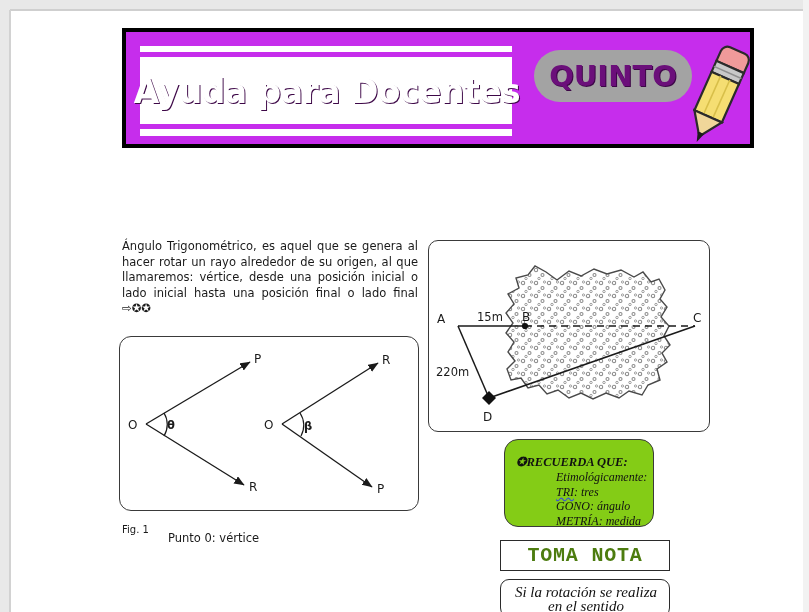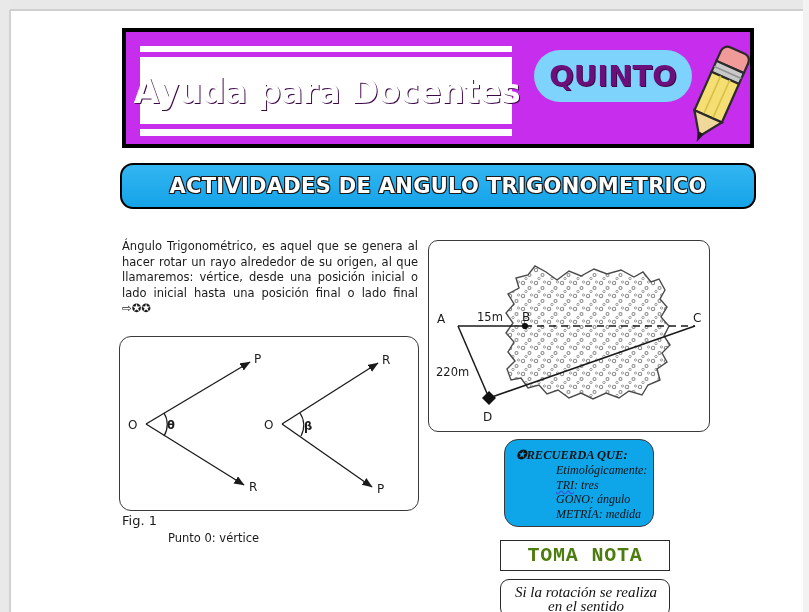--- a/index.html
+++ b/index.html
@@ -76,21 +76,21 @@
     font-size: 33px;
     letter-spacing: -0.5px;
     color: #ffffff;
     text-shadow: 1px 1px 0 #3d0747;
     white-space: nowrap;
   }
   #quinto-pill {
     position: absolute;
     left: 408px; top: 18px;
     width: 158px; height: 52px;
-    background: #7dd3fc;
+    background: #a3a3a3;
     border-radius: 26px;
     display: flex; align-items: center; justify-content: center;
   }
   #quinto-text {
     font-family: "DejaVu Sans", sans-serif;
     font-weight: bold;
     font-size: 29px;
     color: #6b0f7a;
     letter-spacing: 0px;
     text-shadow: 1px 1px 0 #3d0747;
@@ -157,23 +157,23 @@
     border: 1.5px solid #3a3a3a;
     border-radius: 12px;
     box-sizing: border-box;
     background: #ffffff;
   }
   #fig1svg { position: absolute; left: 0; top: 0; }
 
   
   #figcaption {
     position: absolute;
-    left: 122px; top: 513px;
-    font-family: "DejaVu Sans", sans-serif;
-    font-size: 13px;
+    left: 122px; top: 524px;
+    font-family: "DejaVu Sans", sans-serif;
+    font-size: 10px;
     color: #1a1a1a;
   }
   #legend {
     position: absolute;
     left: 168px; top: 528px;
     font-family: "DejaVu Sans", sans-serif;
     font-size: 11.5px;
     color: #1a1a1a;
     line-height: 21px;
   }
@@ -210,22 +210,22 @@
   #terrainsvg { position: absolute; left: 0; top: 0; }
 
   
   #recuerdabox {
     position: absolute;
     left: 504px; top: 439px;
     width: 150px; height: 88px;
     border: 1.2px solid #3a3a3a;
     border-radius: 14px;
     box-sizing: border-box;
-    background: #0ea5e9;
-    padding: 7px 9px 0 11px;
+    background: #84cc16;
+    padding: 14px 9px 0 11px;
   }
   #recuerda-title {
     font-family: "Liberation Serif", serif;
     font-style: italic;
     font-weight: bold;
     font-size: 12.5px;
     color: #111111;
     white-space: nowrap;
   }
   .recuerda-line {
@@ -311,23 +311,20 @@
         <line x1="31" y1="34" x2="31" y2="76" stroke="#d8bf4a" stroke-width="1.6"></line>
         <line x1="41" y1="34" x2="41" y2="76" stroke="#d8bf4a" stroke-width="1.6"></line>
 
         <path d="M21 76 H51 L38 95 H34 Z" fill="#f0d79a" stroke="#2b2b2b" stroke-width="2.2"></path>
 
         <path d="M34 95 H38 L36 101 Z" fill="#1c1c1c" stroke="#1c1c1c" stroke-width="2"></path>
       </g>
     </svg>
   </div>
 
-  <div id="titlebar">
-    <span id="titlebar-text">ACTIVIDADES DE ANGULO TRIGONOMETRICO</span>
-  </div>
 
   <div id="intro"><span>Ángulo Trigonométrico, es aquel que se genera al hacer rotar un rayo alrededor de su origen, al que llamaremos: vértice, desde una posición inicial o lado inicial hasta una posición final o lado final </span><span class="dingbat">⇨✪✪</span></div>
 
   <div id="fig1box">
     <svg id="fig1svg" width="297" height="172" viewBox="0 0 297 172">
       <defs>
         <marker id="ah" markerWidth="9" markerHeight="9" refX="7.5" refY="3.2" orient="auto" markerUnits="strokeWidth">
           <path d="M0,0 L8,3.2 L0,6.4 z" fill="#1a1a1a"></path>
         </marker>
       </defs>

